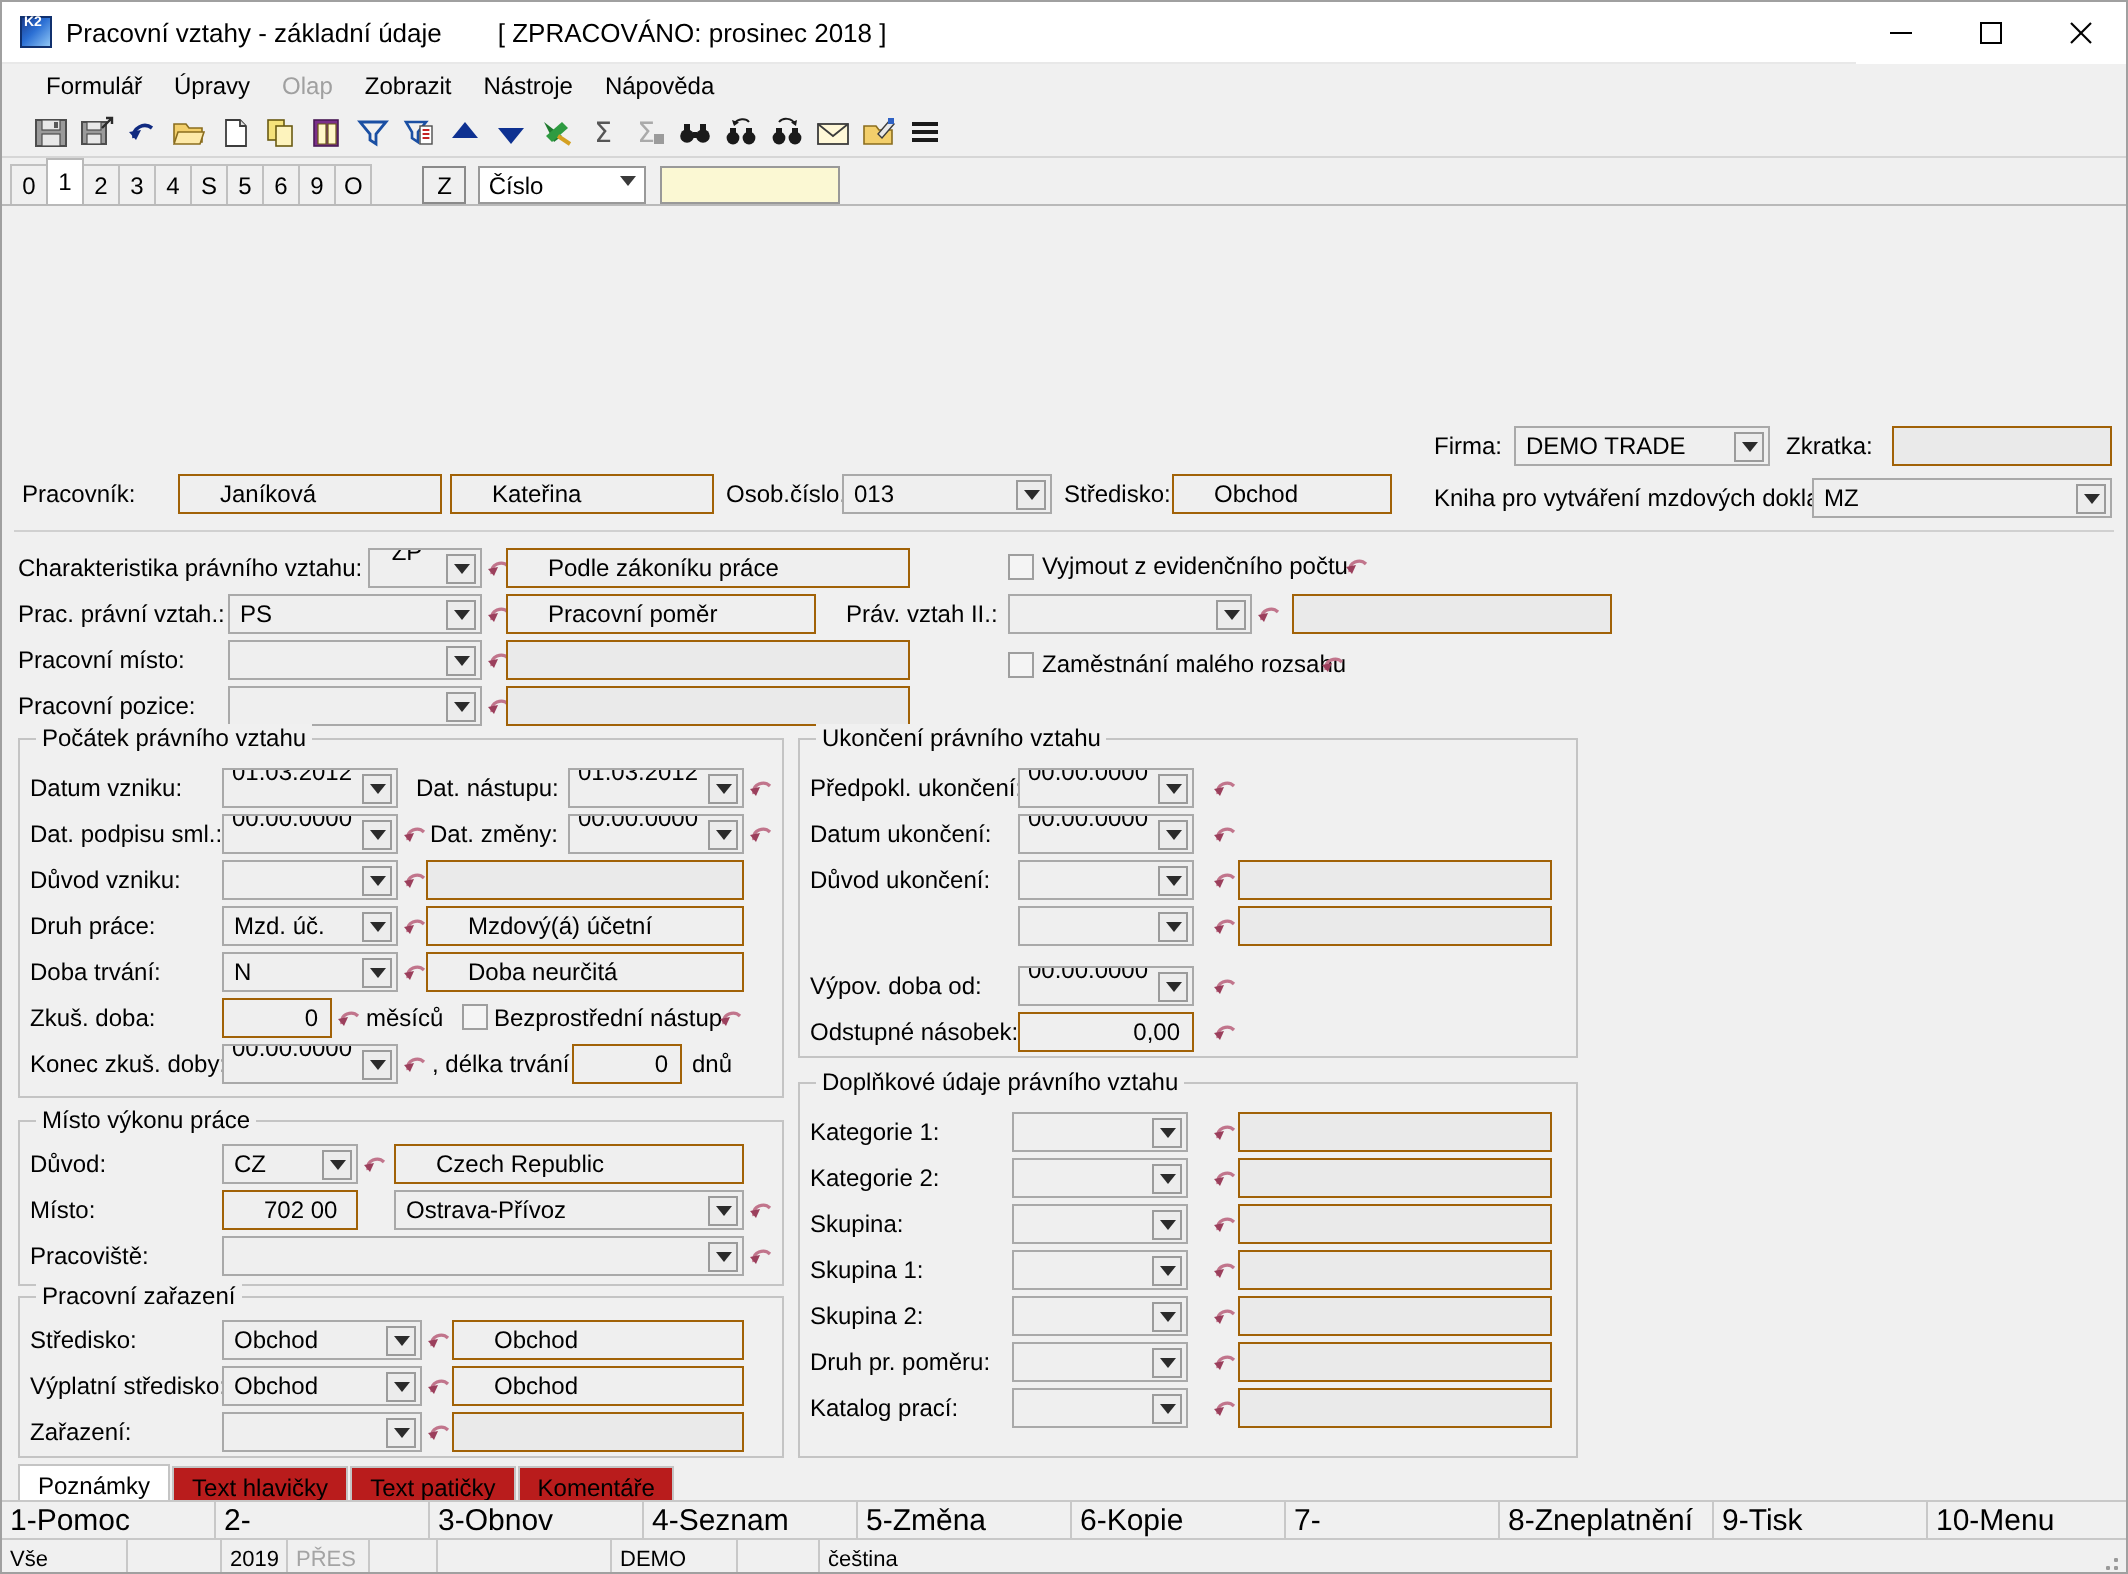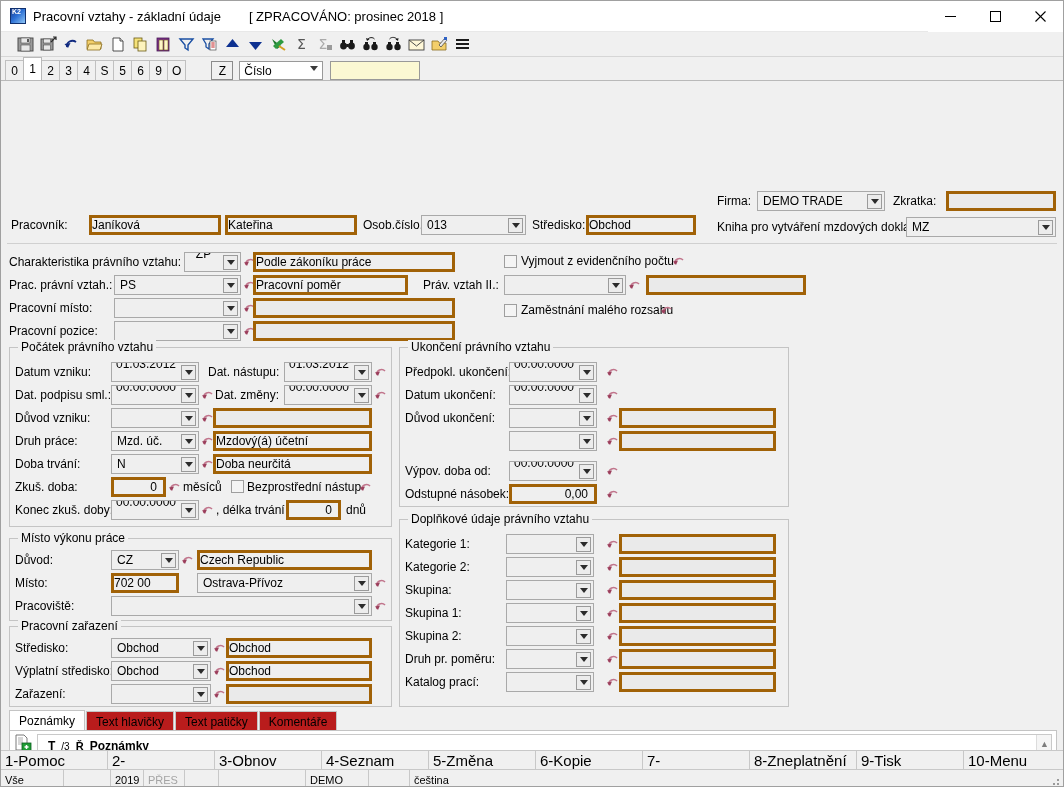--- a/index.html
+++ b/index.html
@@ -115,25 +115,25 @@
   }
 
   
   .body { position: relative; height: 100%; background: #f0f0f0; }
 
   .lbl { font-size: 12px; color: #000; position: absolute; white-space: nowrap; }
 
   
   .fld {
     position: absolute; height: 20px;
-    border: 3px solid #a16207;
+    border: 1px solid #a16207;
     background: #efefef;
     font-size: 12px; color: #000;
     display: flex; align-items: center;
-    padding: 0 0;
+    padding: 0 20px;
     overflow: hidden; white-space: nowrap;
   }
   .fld.num { justify-content: flex-end; padding-right: 6px; }
   .fld.empty { background: #eaeaea; }
 
   
   .cbx {
     position: absolute; height: 20px;
     border: 1px solid #a9a9a9;
     background: #efefef;
@@ -275,20 +275,28 @@
       </div>
       <div class="win-btn close">
         <svg width="13" height="13" viewBox="0 0 13 13">
             <line x1="1.5" y1="1.5" x2="11.5" y2="11.5" stroke="#000" stroke-width="1.1"></line>
             <line x1="11.5" y1="1.5" x2="1.5" y2="11.5" stroke="#000" stroke-width="1.1"></line>
           </svg>
       </div>
     </div>
   </div>
 
+  <div class="menubar">
+    <div class="menu-item">Formulář</div>
+    <div class="menu-item">Úpravy</div>
+    <div class="menu-item disabled">Olap</div>
+    <div class="menu-item">Zobrazit</div>
+    <div class="menu-item">Nástroje</div>
+    <div class="menu-item">Nápověda</div>
+  </div>
 
   <div class="toolbar">
     <div class="tb">
       <svg width="17" height="17" viewBox="0 0 17 17">
           <rect x="1" y="2" width="15" height="13" fill="#9a9a9a" stroke="#4d4d4d"></rect>
           <rect x="4" y="2" width="9" height="5" fill="#e8e8e8" stroke="#4d4d4d" stroke-width=".6"></rect>
           <rect x="10" y="3" width="2" height="3" fill="#5a5a5a"></rect>
           <rect x="4" y="9" width="9" height="6" fill="#e8e8e8" stroke="#4d4d4d" stroke-width=".6"></rect>
         </svg>
     </div>

